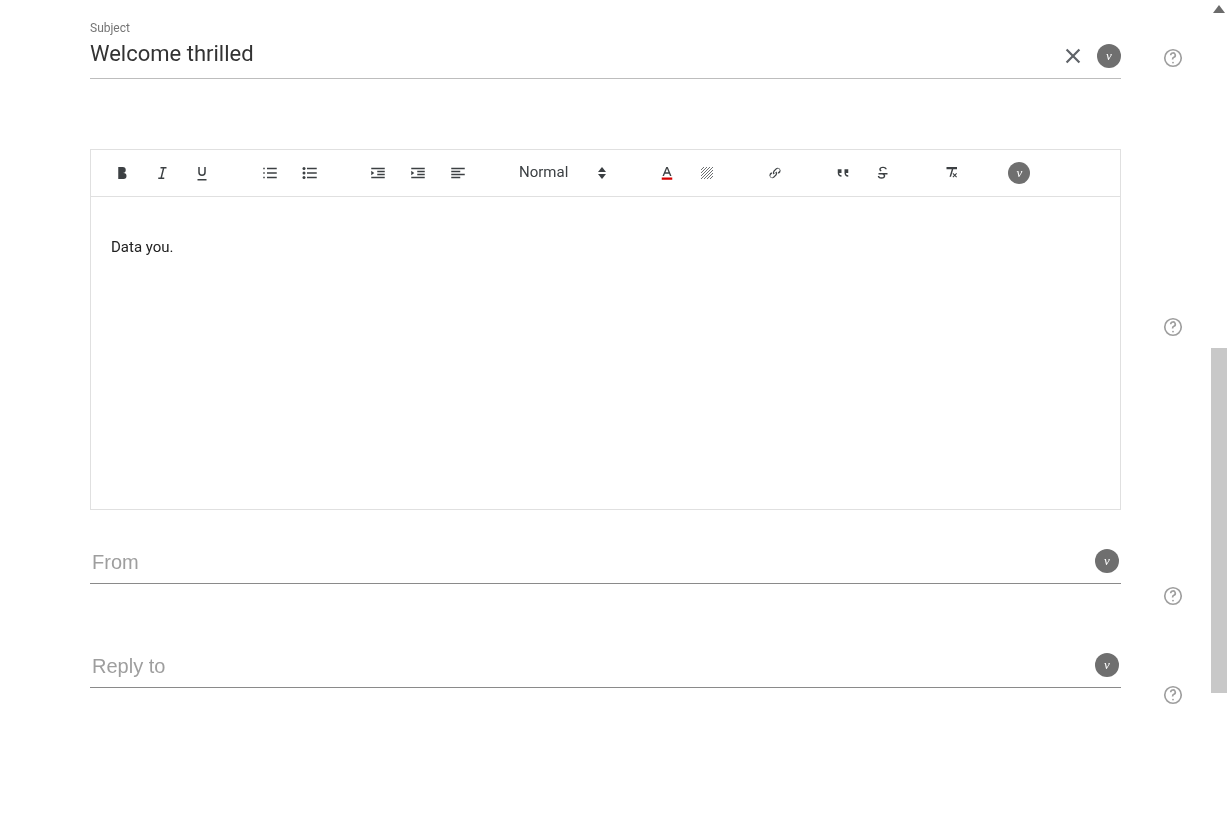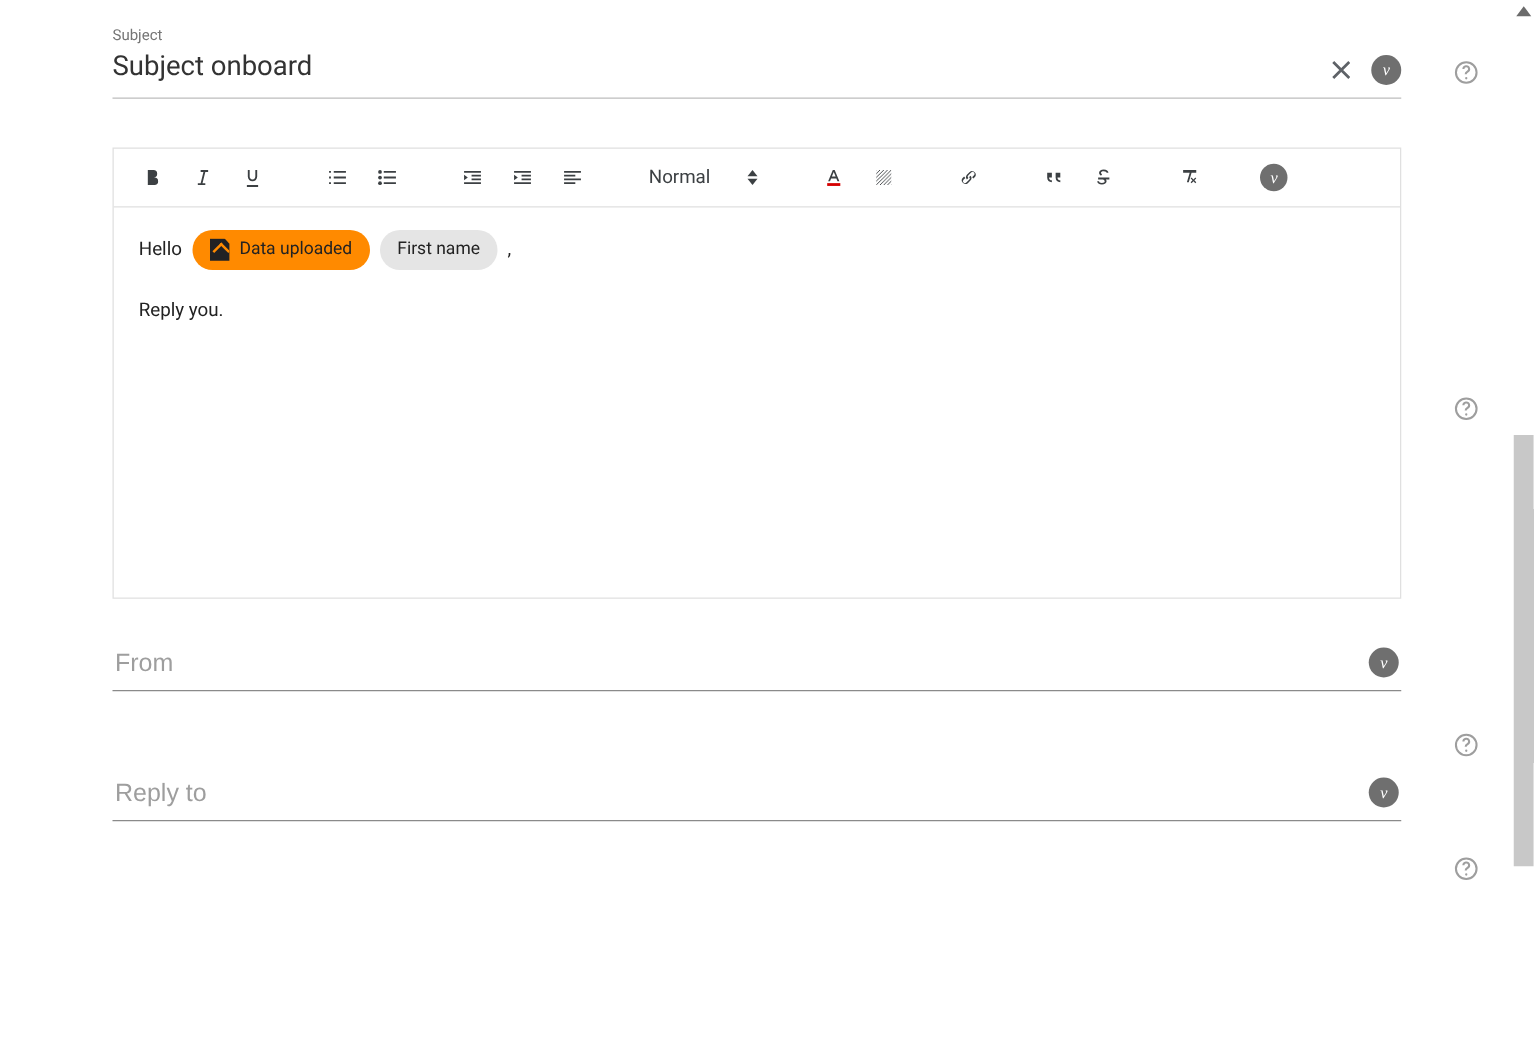--- a/index.html
+++ b/index.html
@@ -47,21 +47,21 @@
   .subject-value{font-size:22px;color:#333;margin-top:2px}
   .subject-line{border-bottom:1px solid var(--line);position:relative;padding:0 0 8px 0}
   .subj-tools{position:absolute;right:0;top:22px;display:flex;gap:10px;align-items:center}
   .icn-btn{display:inline-flex;align-items:center;justify-content:center;
     width:28px;height:28px;color:#5f6368}
   .badge-v{width:24px;height:24px;border-radius:50%;background:#6f6f6f;color:#fff;
     display:flex;align-items:center;justify-content:center;font-style:italic;
     font-family:Georgia,serif;font-size:13px}
 
   
-  .editor-wrap{margin-top:39px;border:1px solid var(--line2)}
+  .editor-wrap{margin-top:70px;border:1px solid var(--line2)}
   .toolbar{display:flex;align-items:center;gap:14px;padding:10px 18px;border-bottom:1px solid var(--line2)}
   .tb-btn{display:inline-flex;align-items:center;justify-content:center;
     width:26px;height:26px;color:var(--toolbar-icon)}
   .sep{width:14px}
   .sel{display:flex;align-items:center;gap:30px;color:#3c4043;font-size:15px;padding:0 6px}
   .sel .arrows{display:flex;flex-direction:column;align-items:center}
   .sel .arrows span{width:0;height:0;border-left:4px solid transparent;border-right:4px solid transparent}
   .sel .arrows .u{border-bottom:5px solid #3c4043;margin-bottom:2px}
   .sel .arrows .d{border-top:5px solid #3c4043}
 
@@ -95,21 +95,21 @@
 </head>
 <body>
 
 <div class="page">
   <div class="canvas">
     <div class="inner">
 
       <div class="field-row">
         <div class="subject-line">
           <div class="subject-label">Subject</div>
-          <div class="subject-value">Subject onboard</div>
+          <div class="subject-value">Welcome thrilled</div>
           <div class="subj-tools">
             <span class="icn-btn">
               <svg viewBox="0 0 24 24" width="22" height="22" stroke="currentColor" stroke-width="2.4" fill="none">
                 <path d="M5 5 L19 19 M19 5 L5 19"></path>
               </svg>
             </span>
             <span class="badge-v">v</span>
           </div>
         </div>
       </div>
@@ -209,32 +209,21 @@
                 <path d="M6 4h14v3h-5l-3 10h-2l3-10H6zM15 18l2-2 2 2 1-1-2-2 2-2-1-1-2 2-2-2-1 1 2 2-2 2z"></path>
               </svg>
           </span>
           <span class="sep"></span>
           <span class="tb-btn">
             <span class="badge-v" style="width:22px;height:22px">v</span>
           </span>
         </div>
 
         <div class="editor-body">
-          <div class="hello-line">
-            <span>Hello</span>
-            <span class="chip file">
-              <span class="fi"></span>
-              <span>Data uploaded</span>
-            </span>
-            <span class="chip gray">
-              <span>First name</span>
-            </span>
-            <span>,</span>
-          </div>
-          <div class="p2">Reply you.</div>
+          <div class="p2">Data you.</div>
         </div>
       </div>
 
       <div class="text-field">
         <input type="text" placeholder="From" style="">
         <span class="badge-v tf-badge">v</span>
       </div>
 
       <div class="text-field" style="margin-top:70px">
         <input type="text" placeholder="Reply to" style="">

